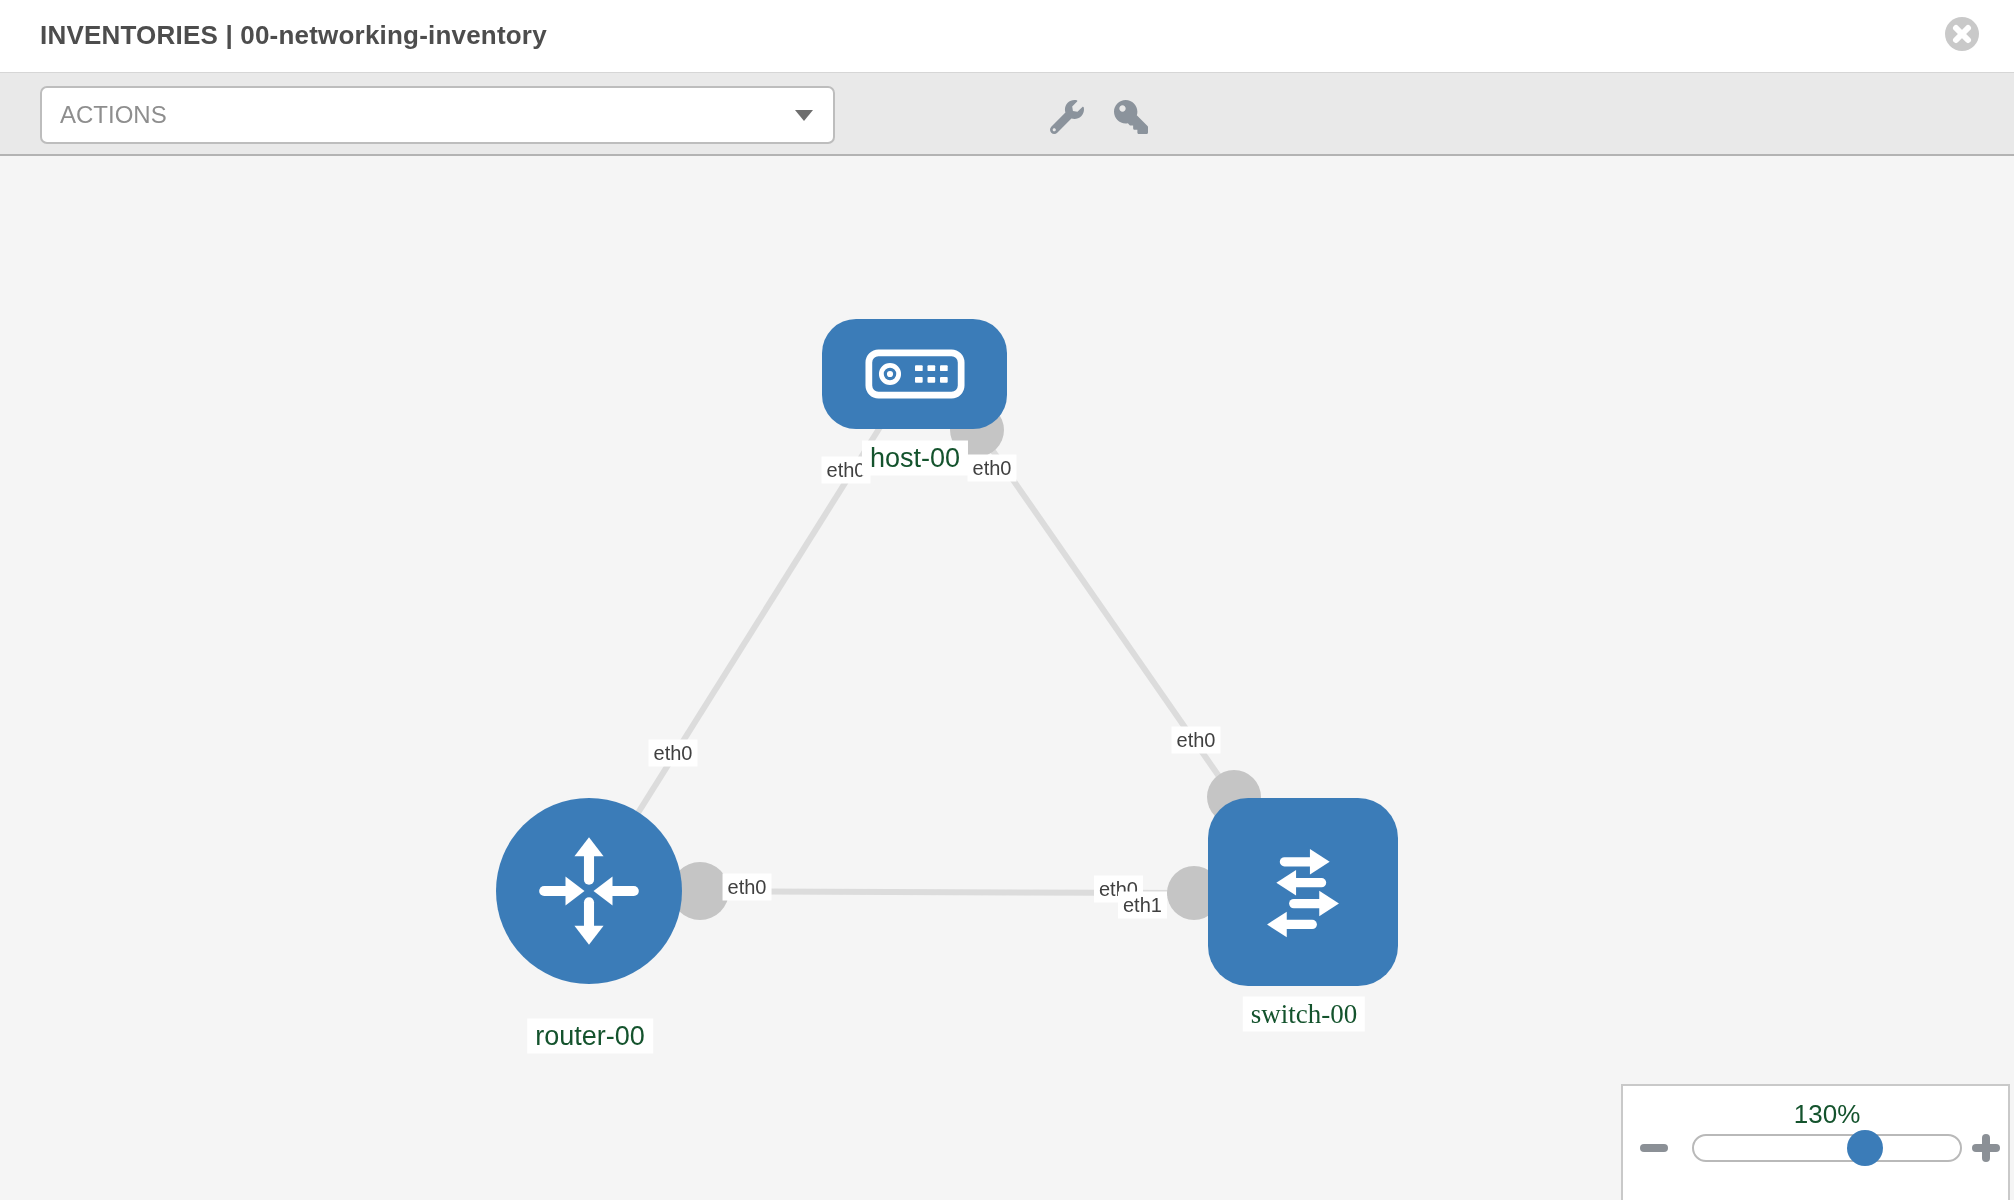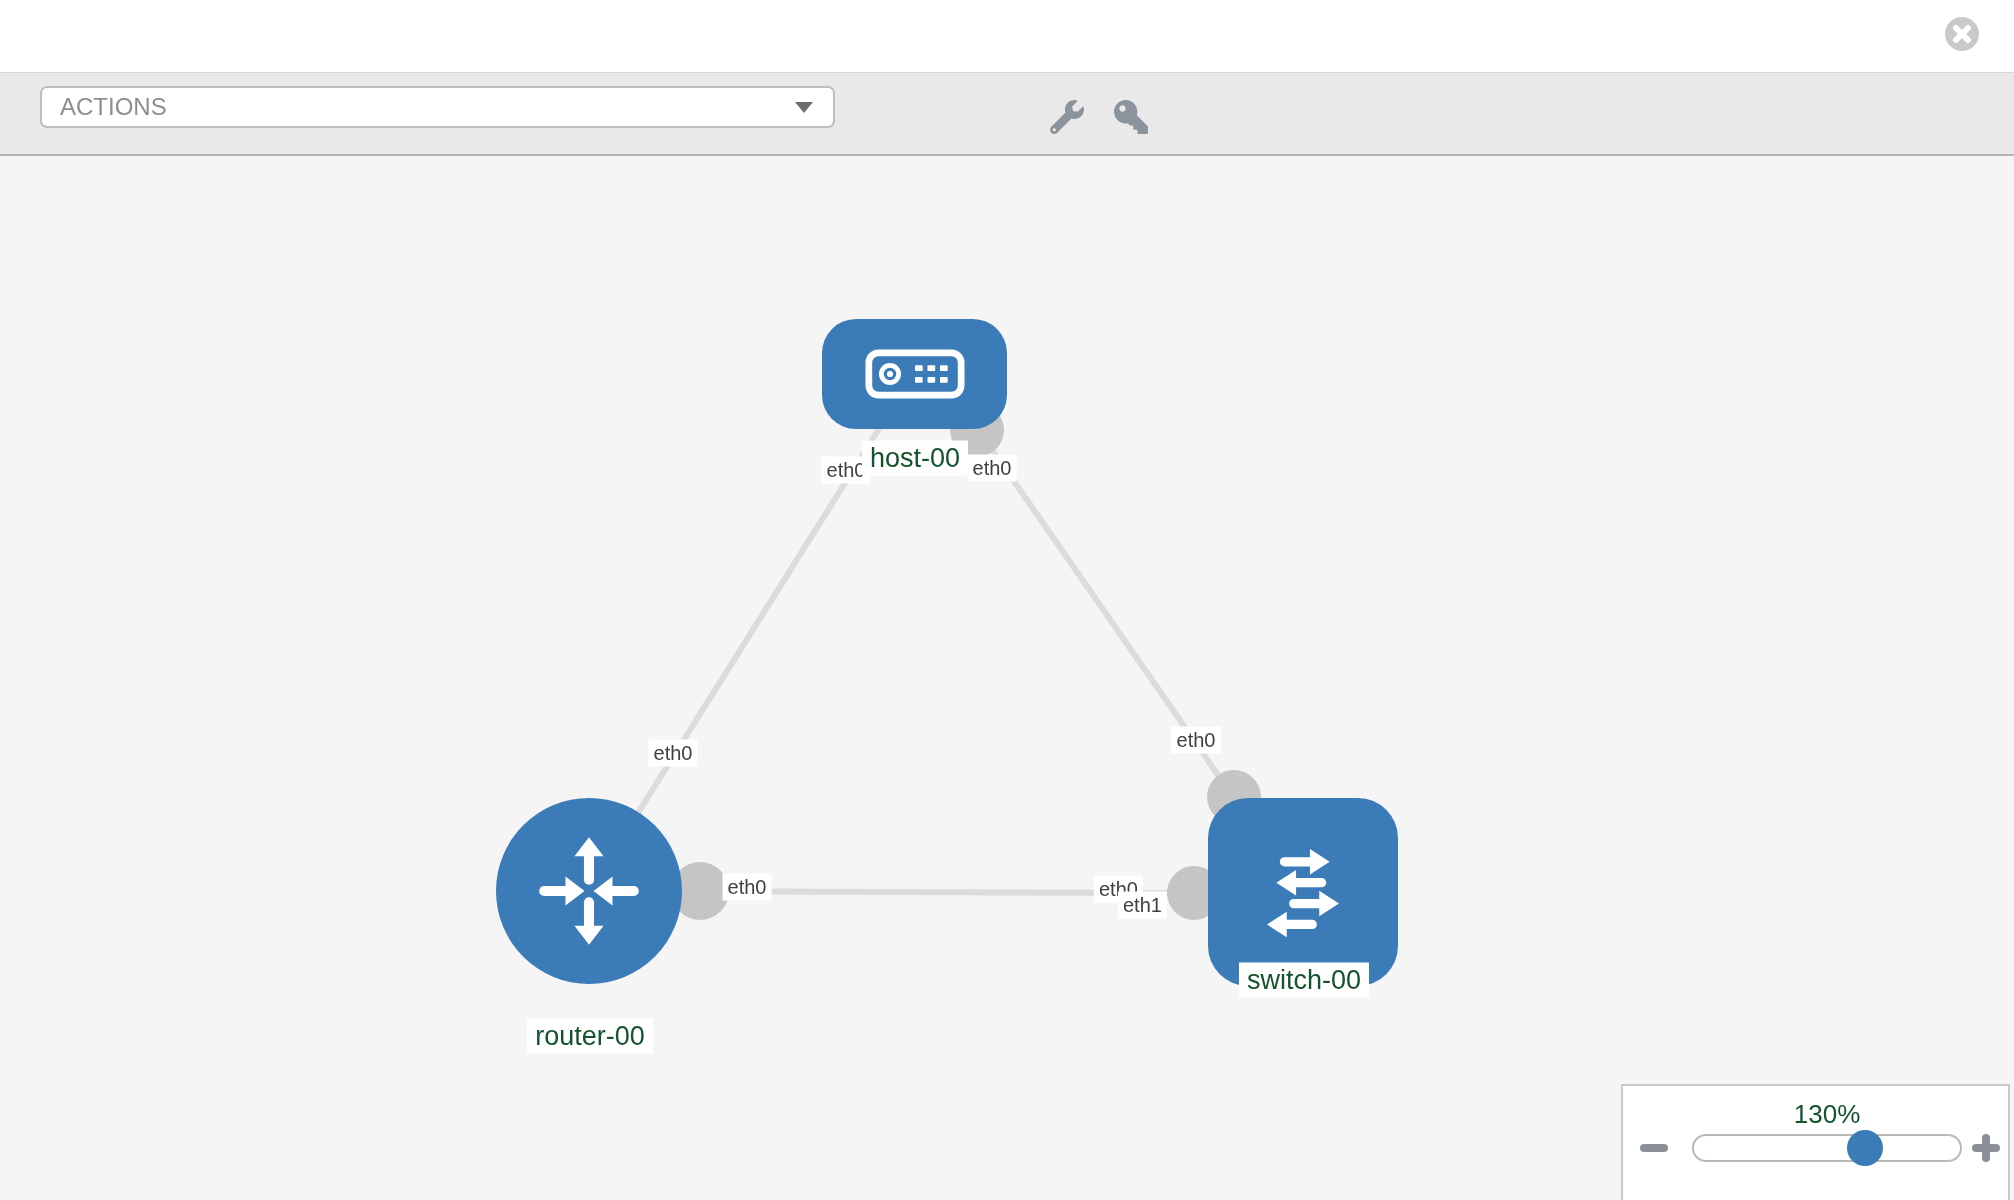--- a/index.html
+++ b/index.html
@@ -8,21 +8,21 @@
   #app { position: relative; width: 2014px; height: 1200px; }
 
   
   .header { position: absolute; left: 0; top: 0; width: 2014px; height: 72px; background: #ffffff; }
   .page-title { position: absolute; left: 40px; top: 20px; font-size: 26px; font-weight: 700; color: #4d4d4d; letter-spacing: 0.2px; }
   .close-btn { position: absolute; left: 1944px; top: 16px; width: 36px; height: 36px; cursor: pointer; }
 
   
   .toolbar { position: absolute; left: 0; top: 72px; width: 2014px; height: 84px; background: #e9e9e9;
              border-top: 1px solid #d6d6d6; border-bottom: 2px solid #b3b3b3; }
-  .dropdown { position: absolute; top: 13px; height: 42px; background: #ffffff; border: 2px solid #bdbdbd;
+  .dropdown { position: absolute; top: 13px; height: 58px; background: #ffffff; border: 2px solid #bdbdbd;
               border-radius: 7px; display: flex; align-items: center; cursor: pointer; }
   .dropdown .dd-label { padding-left: 18px; font-size: 24px; color: #8e8e8e; }
   .dropdown .caret { position: absolute; right: 20px; top: 50%; margin-top: -5px; width: 0; height: 0;
                      border-left: 9px solid transparent; border-right: 9px solid transparent;
                      border-top: 11px solid #6e6e6e; }
   .dd-actions { left: 40px; width: 795px; }
   .dd-search { left: 1183px; width: 797px; }
   .tool-btn { position: absolute; top: 24px; width: 40px; height: 40px; display: flex; align-items: center;
               justify-content: center; cursor: pointer; }
   .tool-btn svg { display: block; }
@@ -35,21 +35,21 @@
 
   .node { position: absolute; background: #3b7cb8; display: flex; align-items: center; justify-content: center; cursor: pointer; }
   .node-host { left: 822px; top: 163px; width: 185px; height: 110px; border-radius: 34px; }
   .node-router { left: 496px; top: 642px; width: 186px; height: 186px; border-radius: 50%; }
   .node-switch { left: 1208px; top: 642px; width: 190px; height: 188px; border-radius: 40px; }
 
   .node-label { position: absolute; transform: translate(-50%, -50%); background: #ffffff; color: #14532d;
                 font-size: 27px; padding: 2px 8px; white-space: nowrap; }
   .lbl-host { left: 915px; top: 302px; }
   .lbl-router { left: 590px; top: 880px; }
-  .lbl-switch { left: 1304px; top: 824px; }
+  .lbl-switch { left: 1304px; top: 858px; font-family: Liberation Serif, serif; }
 
   .iface-label { position: absolute; transform: translate(-50%, -50%); background: #ffffff; color: #404040;
                  font-size: 20px; padding: 2px 5px; white-space: nowrap; }
   .if-host-left { left: 846px; top: 314px; }
   .if-host-right { left: 992px; top: 312px; }
   .if-router-top { left: 673px; top: 597px; }
   .if-switch-top { left: 1196px; top: 584px; }
   .if-router-right { left: 747px; top: 731px; }
   .iface-label.stacked { transform: translate(0, -50%); }
   .if-switch-left-back { left: 1094px; top: 733px; }
@@ -69,20 +69,21 @@
   .zoom-plus { position: absolute; left: 349px; top: 48px; width: 28px; height: 28px; cursor: pointer; }
   .zoom-plus .h { position: absolute; left: 0; top: 10px; width: 28px; height: 8px; border-radius: 4px; background: #8b9096; }
   .zoom-plus .v { position: absolute; left: 10px; top: 0; width: 8px; height: 28px; border-radius: 4px; background: #8b9096; }
 </style>
 </head>
 <body>
 
 <div id="app">
 
   <div class="header">
+    <div class="page-title">INVENTORIES | 00-networking-inventory</div>
     <div class="close-btn">
       <svg width="36" height="36" viewBox="0 0 36 36">
         <circle cx="18" cy="18" r="17" fill="#c9c9c9"></circle>
         <line x1="12" y1="12" x2="24" y2="24" stroke="#ffffff" stroke-width="6" stroke-linecap="round"></line>
         <line x1="24" y1="12" x2="12" y2="24" stroke="#ffffff" stroke-width="6" stroke-linecap="round"></line>
       </svg>
     </div>
   </div>
 
   <div class="toolbar">

